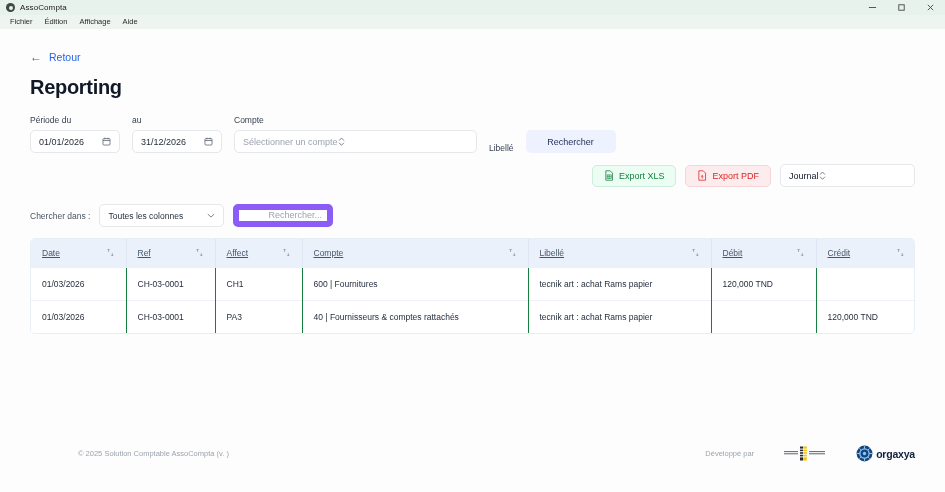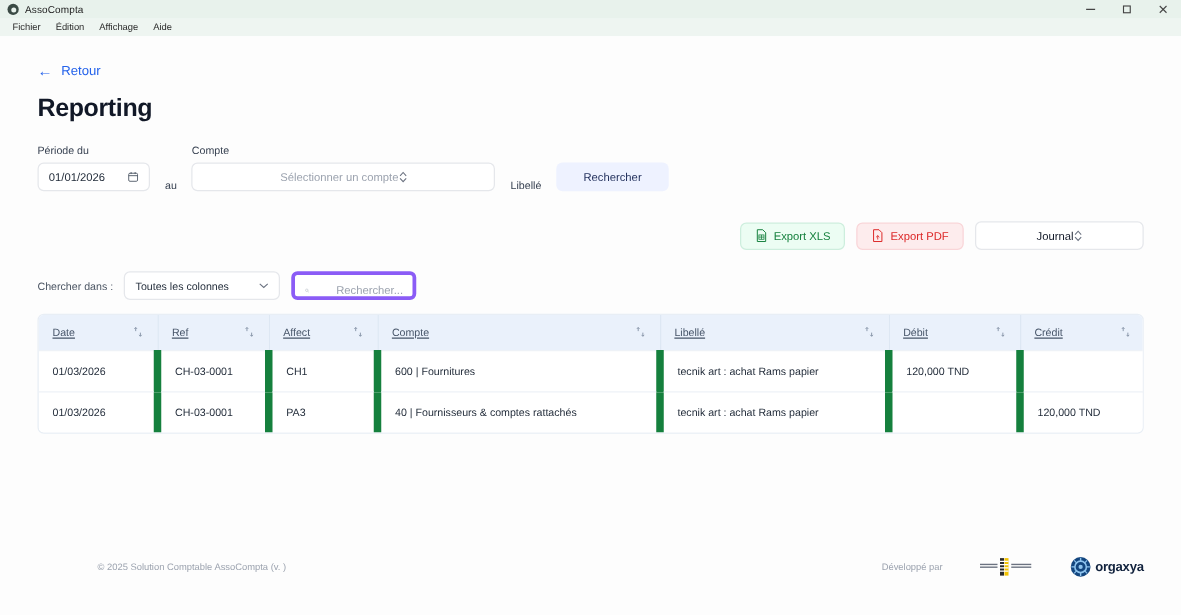--- a/index.html
+++ b/index.html
@@ -97,21 +97,21 @@
     border-radius: 5px;
     font-size: 9px; color: #111827;
     display: flex; align-items: center;
     padding: 0 8px;
     position: relative;
   }
   .date-ctrl { width: 90px; justify-content: space-between; }
   .date-ctrl .dval { font-size: 9px; color: #1f2937; }
   .cal-icon { width: 9px; height: 9px; display: block; }
 
-  .select-ctrl { width: 243px; justify-content: center; }
+  .select-ctrl { width: 243px; justify-content: flex-start; }
   .select-ctrl.journal { width: 135px; }
   .ph { color: #9ca3af; font-size: 9px; }
   .val { color: #111827; font-size: 9px; }
   .updown { width: 7px; height: 11px; display: block; }
 
   .text-ctrl { width: 130px; }
   .text-ctrl .ph { font-size: 8.5px; }
 
   .btn-search {
     height: 23px; min-width: 90px;
@@ -120,21 +120,21 @@
     border: none; border-radius: 5px;
     font-size: 9px;
     display: flex; align-items: center; justify-content: center;
     padding: 0 12px;
   }
 
   
   .exports {
     display: flex; align-items: center; justify-content: flex-end;
     gap: 9px;
-    margin-top: 24px;
+    margin-top: 11px;
   }
   .btn-exp {
     height: 22px; border-radius: 5px;
     display: flex; align-items: center; gap: 5px;
     padding: 0 11px; font-size: 9px;
   }
   .btn-xls { background: #ecfdf3; border: 1px solid #cdeedd; color: #15803d; }
   .btn-pdf { background: #fdeced; border: 1px solid #f9d5d8; color: #dc2626; }
   .doc-icon { width: 10px; height: 11px; display: block; }
 
@@ -146,22 +146,22 @@
   .searchrow-label { font-size: 8.5px; color: #4b5563; }
   .cols-select {
     width: 125px; height: 23px;
     background: #ffffff; border: 1px solid #e5e7eb; border-radius: 5px;
     display: flex; align-items: center; justify-content: space-between;
     padding: 0 8px; font-size: 8.5px; color: #1f2937;
   }
   .chev { width: 8px; height: 5px; display: block; }
   .table-search {
     width: 100px; height: 23px;
-    background: #ffffff; border: 3px solid #8b5cf6; border-radius: 5px;
-    display: flex; align-items: flex-end; gap: 21px;
+    background: #ffffff; border: 6px solid #8b5cf6; border-radius: 5px;
+    display: flex; align-items: flex-start; gap: 21px;
     padding: 0 8px;
   }
   .mag-icon { width: 9px; height: 9px; display: block; }
 
   
   .table-wrap {
     margin-top: 11px;
     border: 1px solid #e8eef5;
     border-radius: 5px;
     overflow: hidden;
@@ -180,21 +180,21 @@
   }
   th:last-child { border-right: none; }
   .th-in { display: flex; align-items: center; justify-content: space-between; text-decoration: underline; }
   .sort-icon { width: 9px; height: 9px; display: block; opacity: .75; }
 
   tbody tr { border-top: 1px solid #eef2f7; background: #fff; }
   td {
     height: 33px;
     font-size: 8.5px; color: #1f2937;
     padding: 0 11px;
-    border-right: 6px solid #15803d;
+    border-right: 1px solid #15803d;
     vertical-align: middle;
     white-space: nowrap; overflow: hidden; text-overflow: ellipsis;
   }
   td:last-child { border-right: none; }
 
   .c-date  { width: 95px; }
   .c-ref   { width: 89px; }
   .c-aff   { width: 87px; }
   .c-cpt   { width: 226px; }
   .c-lib   { width: 183px; }
@@ -272,20 +272,29 @@
             <rect x="1.5" y="2.5" width="11" height="10" rx="1.5" fill="none" stroke="#4b5563" stroke-width="1.1"></rect>
             <line x1="1.5" y1="5.5" x2="12.5" y2="5.5" stroke="#4b5563" stroke-width="1.1"></line>
             <line x1="4.5" y1="1" x2="4.5" y2="3.5" stroke="#4b5563" stroke-width="1.1"></line>
             <line x1="9.5" y1="1" x2="9.5" y2="3.5" stroke="#4b5563" stroke-width="1.1"></line>
           </svg>
         </div>
       </div>
 
       <div class="field">
         <div class="field-label">au</div>
+        <div class="ctrl date-ctrl">
+          <span class="dval">31/12/2026</span>
+          <svg class="cal-icon" viewBox="0 0 14 14">
+            <rect x="1.5" y="2.5" width="11" height="10" rx="1.5" fill="none" stroke="#4b5563" stroke-width="1.1"></rect>
+            <line x1="1.5" y1="5.5" x2="12.5" y2="5.5" stroke="#4b5563" stroke-width="1.1"></line>
+            <line x1="4.5" y1="1" x2="4.5" y2="3.5" stroke="#4b5563" stroke-width="1.1"></line>
+            <line x1="9.5" y1="1" x2="9.5" y2="3.5" stroke="#4b5563" stroke-width="1.1"></line>
+          </svg>
+        </div>
       </div>
 
       <div class="field">
         <div class="field-label">Compte</div>
         <div class="ctrl select-ctrl">
           <span class="ph">Sélectionner un compte</span>
           <svg class="updown" viewBox="0 0 8 12">
             <path d="M1.2 5 L4 2 L6.8 5" fill="none" stroke="#6b7280" stroke-width="1"></path>
             <path d="M1.2 7.4 L4 10.4 L6.8 7.4" fill="none" stroke="#6b7280" stroke-width="1"></path>
           </svg>

